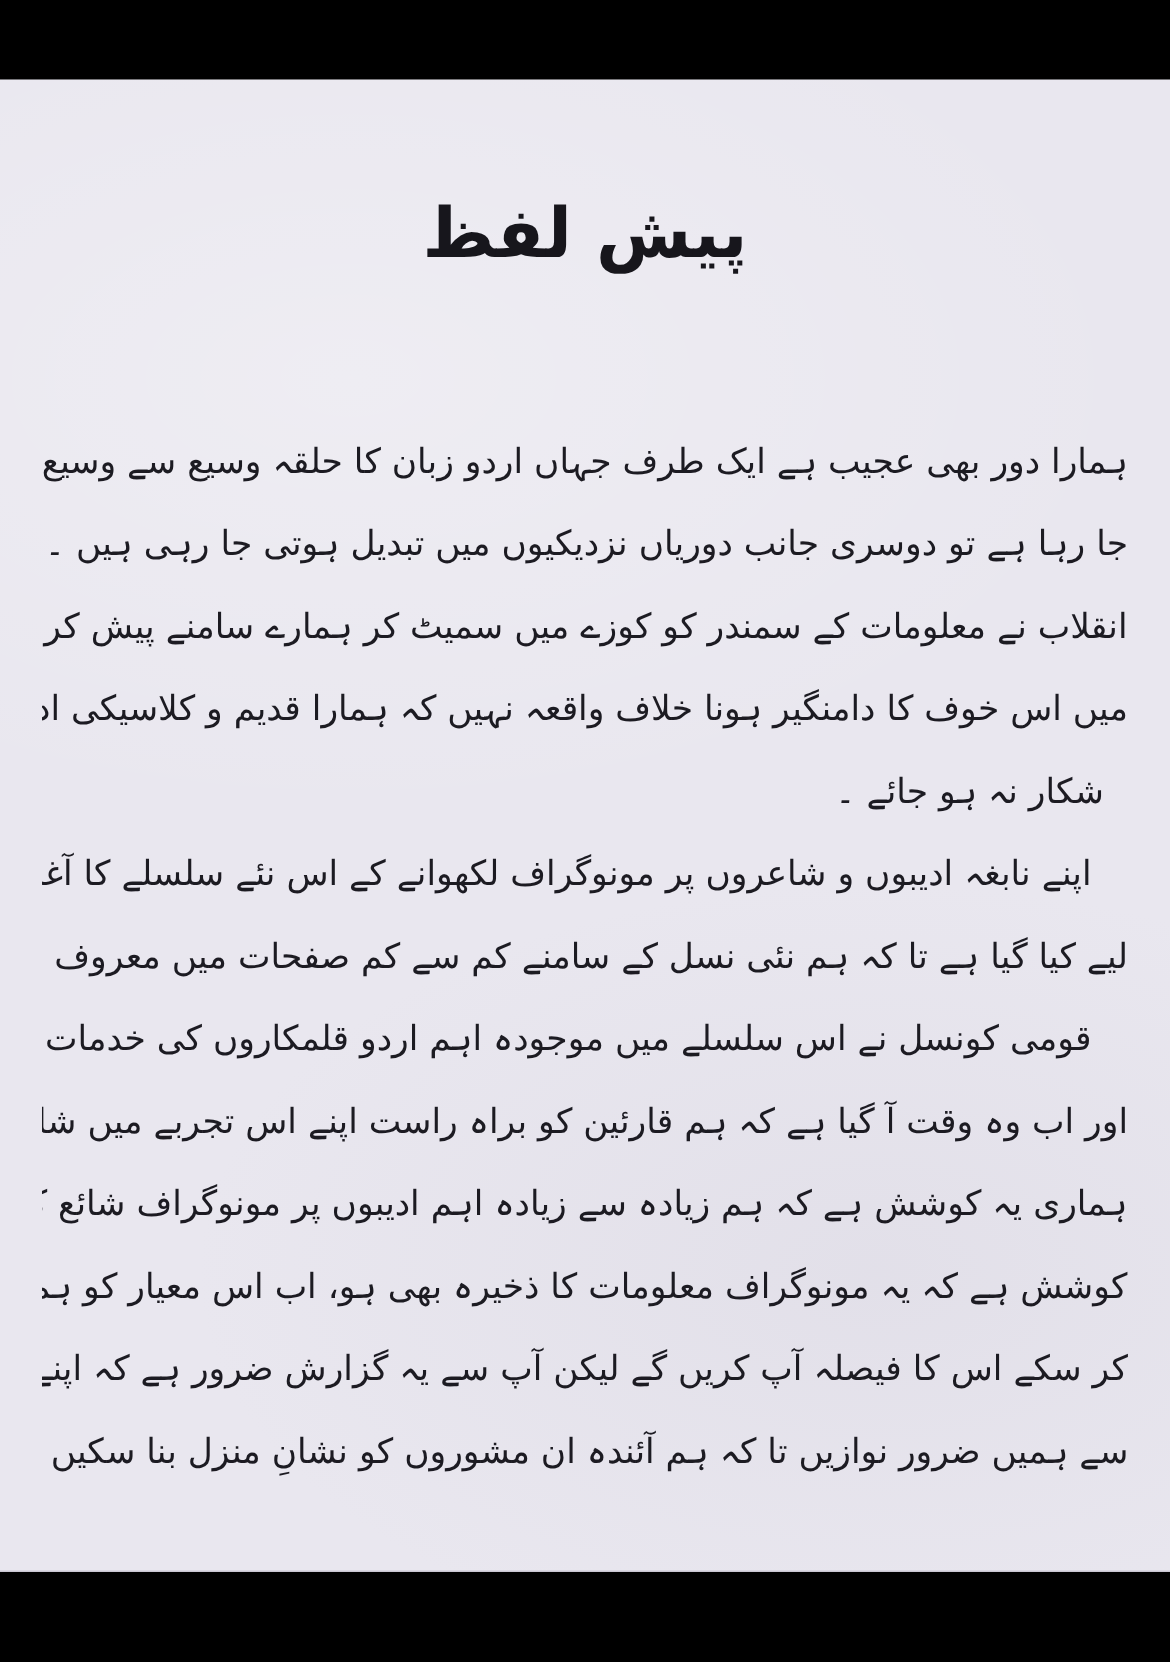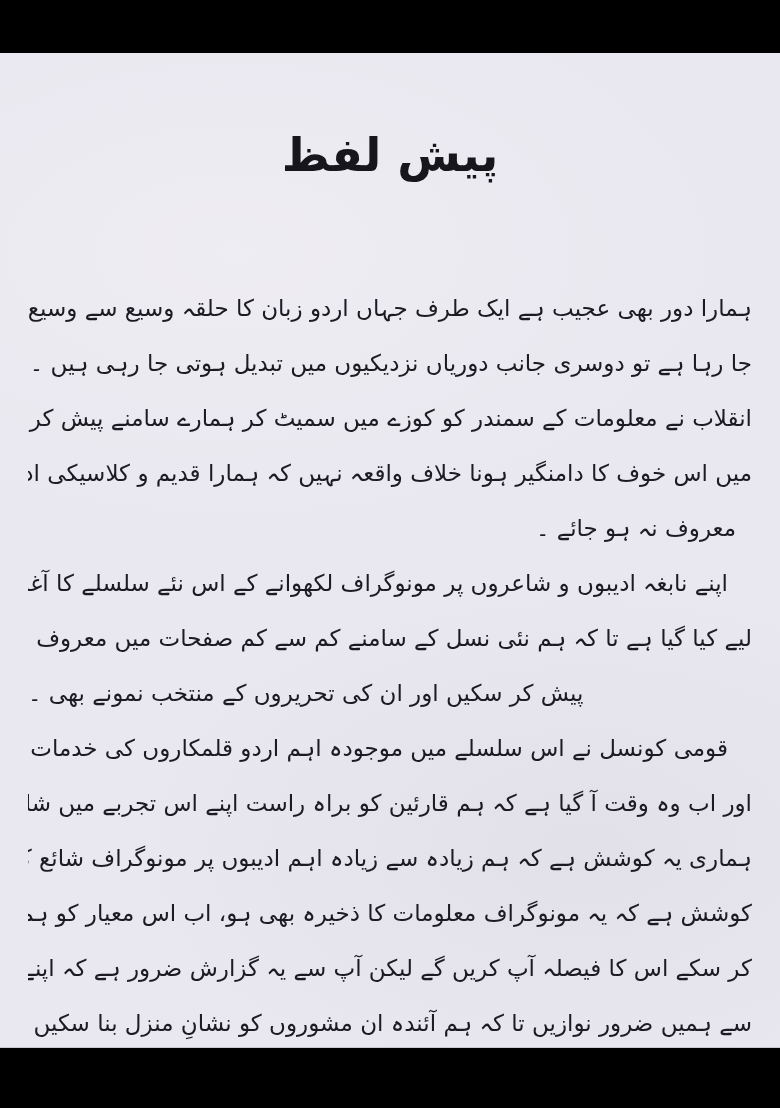--- a/index.html
+++ b/index.html
@@ -84,25 +84,24 @@
   <div class="page-scan">
 
     <div class="page-title">پیش لفظ</div>
 
     <div class="text-block">
 
       <div class="line">ہمارا دور بھی عجیب ہے ایک طرف جہاں اردو زبان کا حلقہ وسیع سے وسیع تر ہوتا</div>
       <div class="line">جا رہا ہے تو دوسری جانب دوریاں نزدیکیوں میں تبدیل ہوتی جا رہی ہیں ۔ جدید تکنیکی</div>
       <div class="line">انقلاب نے معلومات کے سمندر کو کوزے میں سمیٹ کر ہمارے سامنے پیش کر دیا ہے ایسے</div>
       <div class="line">میں اس خوف کا دامنگیر ہونا خلاف واقعہ نہیں کہ ہمارا قدیم و کلاسیکی ادب اس تکنیکی طلاطم کا</div>
-      <div class="line end-right">معروف نہ ہو جائے ۔</div>
+      <div class="line end-right">شکار نہ ہو جائے ۔</div>
 
       <div class="line indent">اپنے نابغہ ادیبوں و شاعروں پر مونوگراف لکھوانے کے اس نئے سلسلے کا آغاز اسی</div>
       <div class="line">لیے کیا گیا ہے تا کہ ہم نئی نسل کے سامنے کم سے کم صفحات میں معروف ادبا کا سوانحی خاکہ بھی</div>
-      <div class="line end-left">پیش کر سکیں اور ان کی تحریروں کے منتخب نمونے بھی ۔</div>
 
       <div class="line indent">قومی کونسل نے اس سلسلے میں موجودہ اہم اردو قلمکاروں کی خدمات حاصل کی ہیں</div>
       <div class="line">اور اب وہ وقت آ گیا ہے کہ ہم قارئین کو براہ راست اپنے اس تجربے میں شامل کریں ۔</div>
       <div class="line">ہماری یہ کوشش ہے کہ ہم زیادہ سے زیادہ اہم ادیبوں پر مونوگراف شائع کر دیں اور یہ بھی</div>
       <div class="line">کوشش ہے کہ یہ مونوگراف معلومات کا ذخیرہ بھی ہو، اب اس معیار کو ہم کس حد تک حاصل</div>
       <div class="line">کر سکے اس کا فیصلہ آپ کریں گے لیکن آپ سے یہ گزارش ضرور ہے کہ اپنے قیمتی مشوروں</div>
       <div class="line end-center">سے ہمیں ضرور نوازیں تا کہ ہم آئندہ ان مشوروں کو نشانِ منزل بنا سکیں ۔</div>
 
     </div>
   </div>

